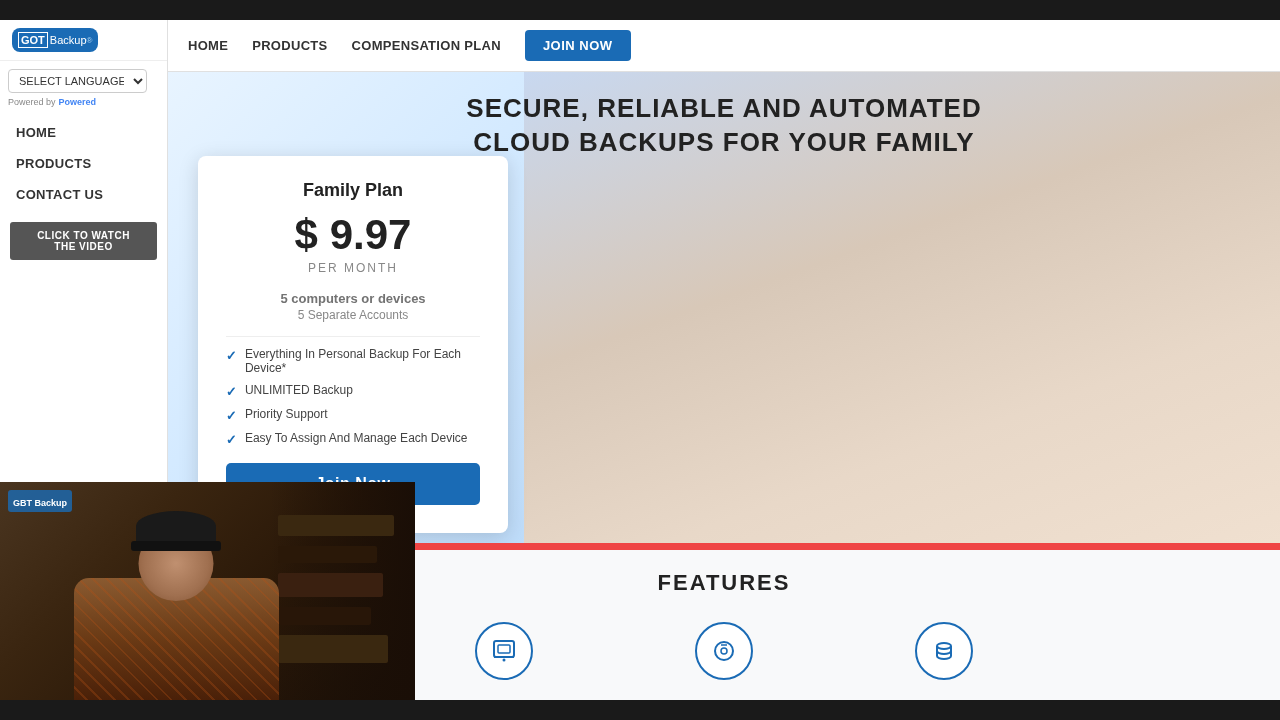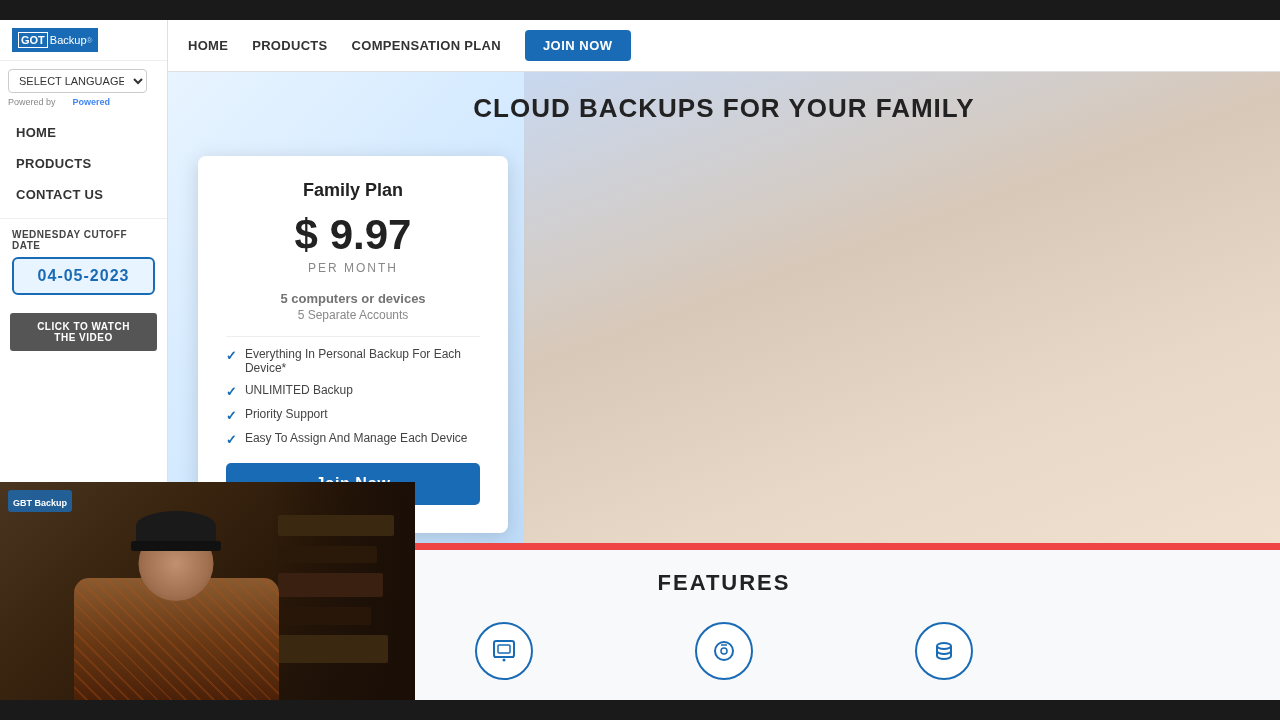--- a/index.html
+++ b/index.html
@@ -41,21 +41,21 @@
     .sidebar-logo {
       padding: 8px 12px;
       background: #fff;
       border-bottom: 1px solid #eee;
     }
 
     .logo-box {
       display: inline-flex;
       align-items: center;
       background: #1a6bb5;
-      border-radius: 0;
+      border-radius: 8px;
       padding: 4px 6px;
     }
 
     .logo-got {
       color: #fff;
       font-weight: bold;
       font-size: 11px;
       border: 1px solid #fff;
       padding: 1px 2px;
       margin-right: 2px;
@@ -87,21 +87,21 @@
       color: #333;
       cursor: pointer;
     }
 
     .powered-by {
       padding: 2px 8px 6px 8px;
       font-size: 9px;
       color: #888;
       display: flex;
       align-items: center;
-      gap: 17px;
+      gap: 3px;
     }
 
     .google-text {
       font-weight: bold;
       font-size: 9px;
       color: #4285f4;
     }
 
     .sidebar-nav {
       display: flex;
@@ -448,24 +448,20 @@
         <span>Powered by</span>
         <span class="google-text">Powered</span>
       </div>
 
       <nav class="sidebar-nav">
         <a class="sidebar-nav-item">HOME</a>
         <a class="sidebar-nav-item">PRODUCTS</a>
         <a class="sidebar-nav-item">CONTACT US</a>
       </nav>
 
-      <div class="sidebar-cutoff">
-        <div class="cutoff-label">WEDNESDAY CUTOFF DATE</div>
-        <div class="cutoff-date-box">04-05-2023</div>
-      </div>
 
       <button class="watch-video-btn">CLICK TO WATCH THE VIDEO</button>
     </div>
 
     <div class="content-area">
 
       <nav class="top-nav">
         <a class="nav-item">HOME</a>
         <a class="nav-item">PRODUCTS</a>
         <a class="nav-item">COMPENSATION PLAN</a>
@@ -475,20 +471,21 @@
       <div style="flex:1; display:flex; flex-direction:column; overflow:hidden;">
 
         <div class="hero-section">
           <div class="hero-bg"></div>
           <div class="hero-family">
             <div class="family-silhouette"></div>
           </div>
 
           <div class="hero-text">
             <div class="hero-title">
+              <div>SECURE, RELIABLE AND AUTOMATED</div>
               <div>CLOUD BACKUPS FOR YOUR FAMILY</div>
             </div>
           </div>
 
           <div class="pricing-card">
             <div class="plan-name">Family Plan</div>
             <div class="plan-price">$ 9.97</div>
             <div class="plan-period">PER MONTH</div>
             <div class="plan-devices">5 computers or devices</div>
             <div class="plan-accounts">5 Separate Accounts</div>

